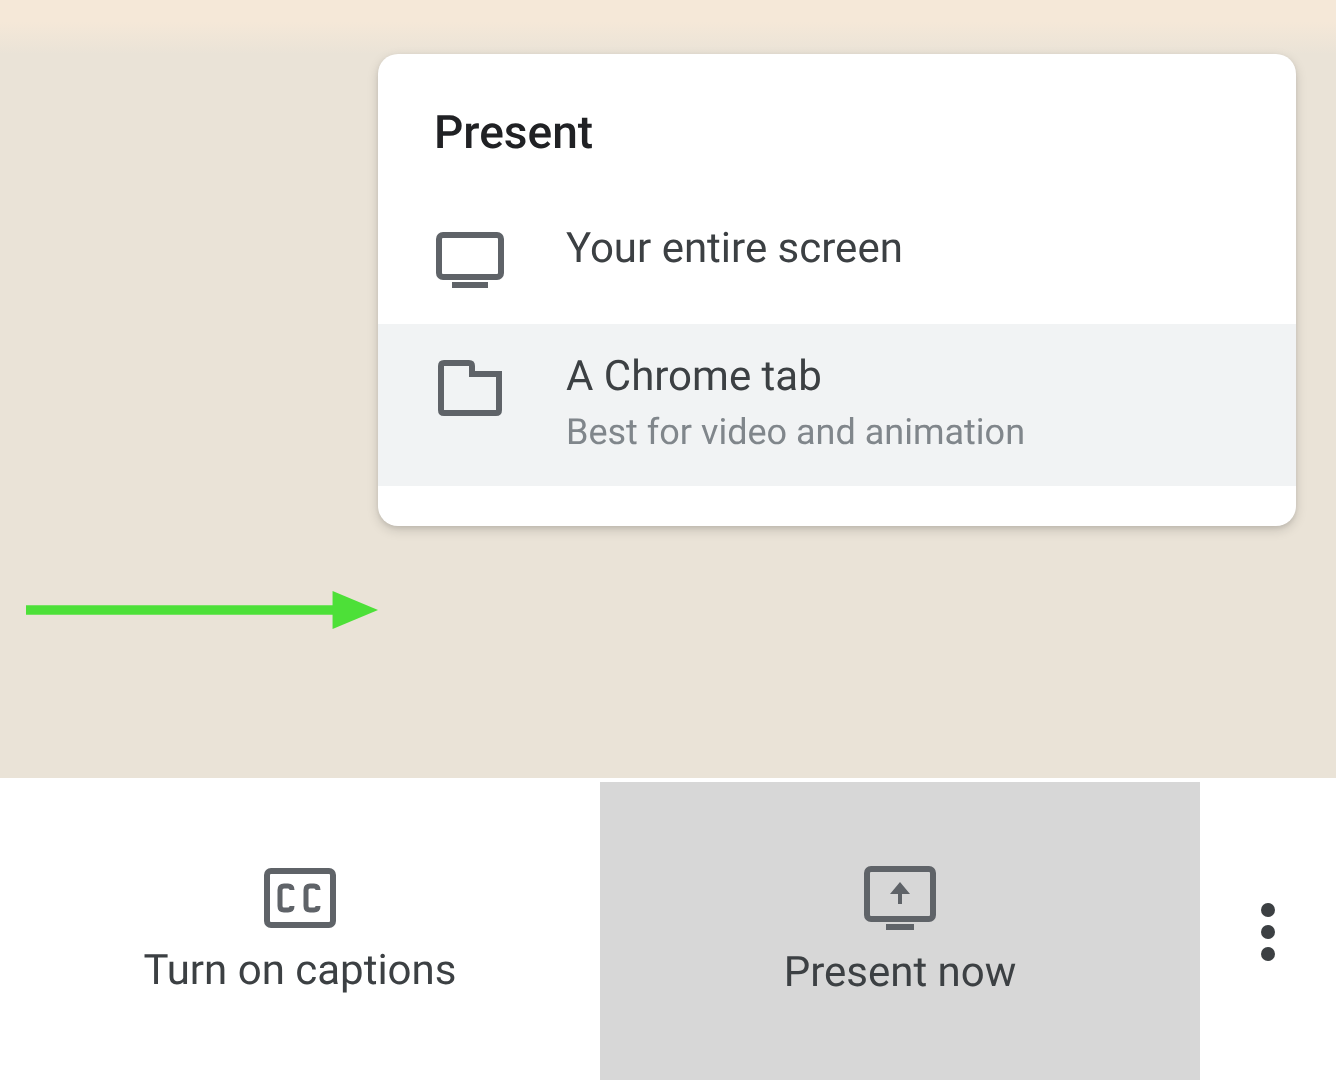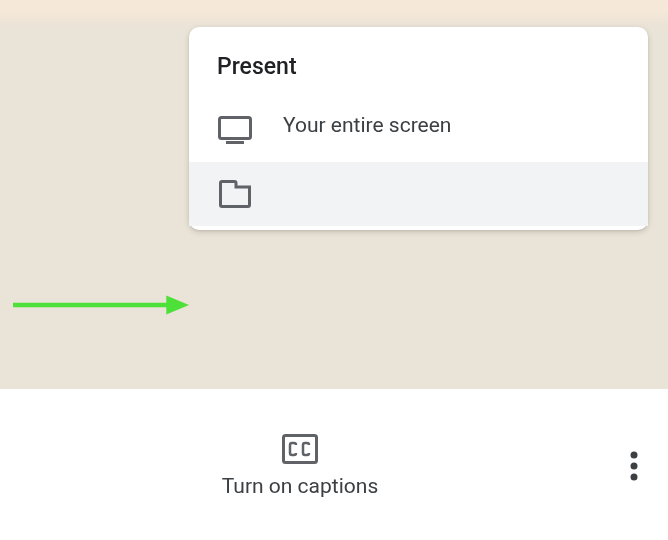--- a/index.html
+++ b/index.html
@@ -13,21 +13,21 @@
     }
     
     .menu {
       position: absolute;
       top: 27px;
       left: 189px;
       width: 459px;
       background: #ffffff;
       border-radius: 10px;
       box-shadow: 0 2px 6px rgba(0,0,0,0.15), 0 1px 2px rgba(0,0,0,0.08);
-      padding-bottom: 4px;
+      padding-bottom: 20px;
     }
     
     .menu-title {
       font-size: 23px;
       font-weight: 500;
       color: #202124;
       padding: 26px 28px 18px 28px;
     }
     
     .menu-item {
@@ -140,40 +140,54 @@
     </div>
   </div>
 
 
   <div class="menu-item highlighted">
     <div class="menu-item-icon">
       <svg width="32" height="28" viewBox="0 0 32 28" fill="none">
         <path d="M 1.5 7 L 1.5 25 Q 1.5 26.5 3 26.5 L 29 26.5 Q 30.5 26.5 30.5 25 L 30.5 7 L 17 7 L 17 3 Q 17 1.5 15.5 1.5 L 3 1.5 Q 1.5 1.5 1.5 3 Z" stroke="#5f6368" stroke-width="3" fill="none"></path>
       </svg>
     </div>
+    <div class="menu-item-text">
+      <span class="menu-item-label">A Chrome tab</span>
+      <span class="menu-item-sublabel">Best for video and animation</span>
+    </div>
   </div>
 </div>
 
 <svg class="arrow" width="186" height="24" viewBox="0 0 186 24">
   <line x1="0" y1="12" x2="168" y2="12" stroke="#4de038" stroke-width="5"></line>
   <polygon points="186,12 162,2 162,22" fill="#4de038"></polygon>
 </svg>
 
 <div class="toolbar">
   <div class="toolbar-button">
     <div class="toolbar-icon">
       <svg width="36" height="30" viewBox="0 0 36 30" fill="none">
         <rect x="1.5" y="1.5" width="33" height="27" rx="2" stroke="#5f6368" stroke-width="3"></rect>
         <path d="M 14 11 Q 14 9 12 9 L 10 9 Q 8 9 8 11 L 8 19 Q 8 21 10 21 L 12 21 Q 14 21 14 19" stroke="#5f6368" stroke-width="2.5" fill="none"></path>
         <path d="M 27 11 Q 27 9 25 9 L 23 9 Q 21 9 21 11 L 21 19 Q 21 21 23 21 L 25 21 Q 27 21 27 19" stroke="#5f6368" stroke-width="2.5" fill="none"></path>
       </svg>
     </div>
     <span class="toolbar-label">Turn on captions</span>
   </div>
 
+  <div class="toolbar-button active">
+    <div class="toolbar-icon">
+      <svg width="36" height="32" viewBox="0 0 36 32" fill="none">
+        <rect x="1.5" y="1.5" width="33" height="25" rx="2" stroke="#5f6368" stroke-width="3"></rect>
+        <rect x="11" y="29" width="14" height="3" fill="#5f6368"></rect>
+        <path d="M 18 8 L 13 14 L 17 14 L 17 19 L 19 19 L 19 14 L 23 14 Z" fill="#5f6368"></path>
+      </svg>
+    </div>
+    <span class="toolbar-label">Present now</span>
+  </div>
 
   <div class="more-button">
     <svg width="8" height="30" viewBox="0 0 8 30">
       <circle cx="4" cy="4" r="3.5" fill="#3c4043"></circle>
       <circle cx="4" cy="15" r="3.5" fill="#3c4043"></circle>
       <circle cx="4" cy="26" r="3.5" fill="#3c4043"></circle>
     </svg>
   </div>
 </div>
 

